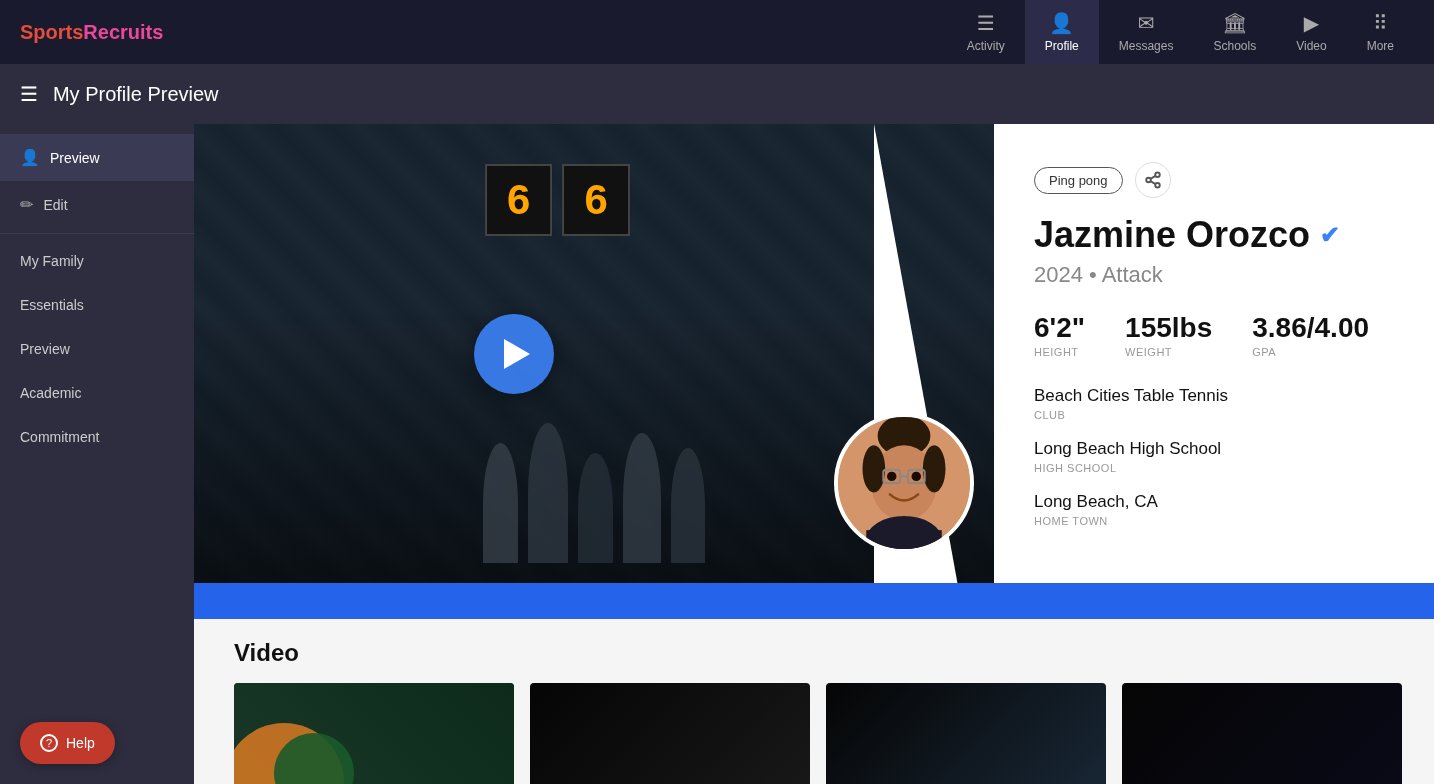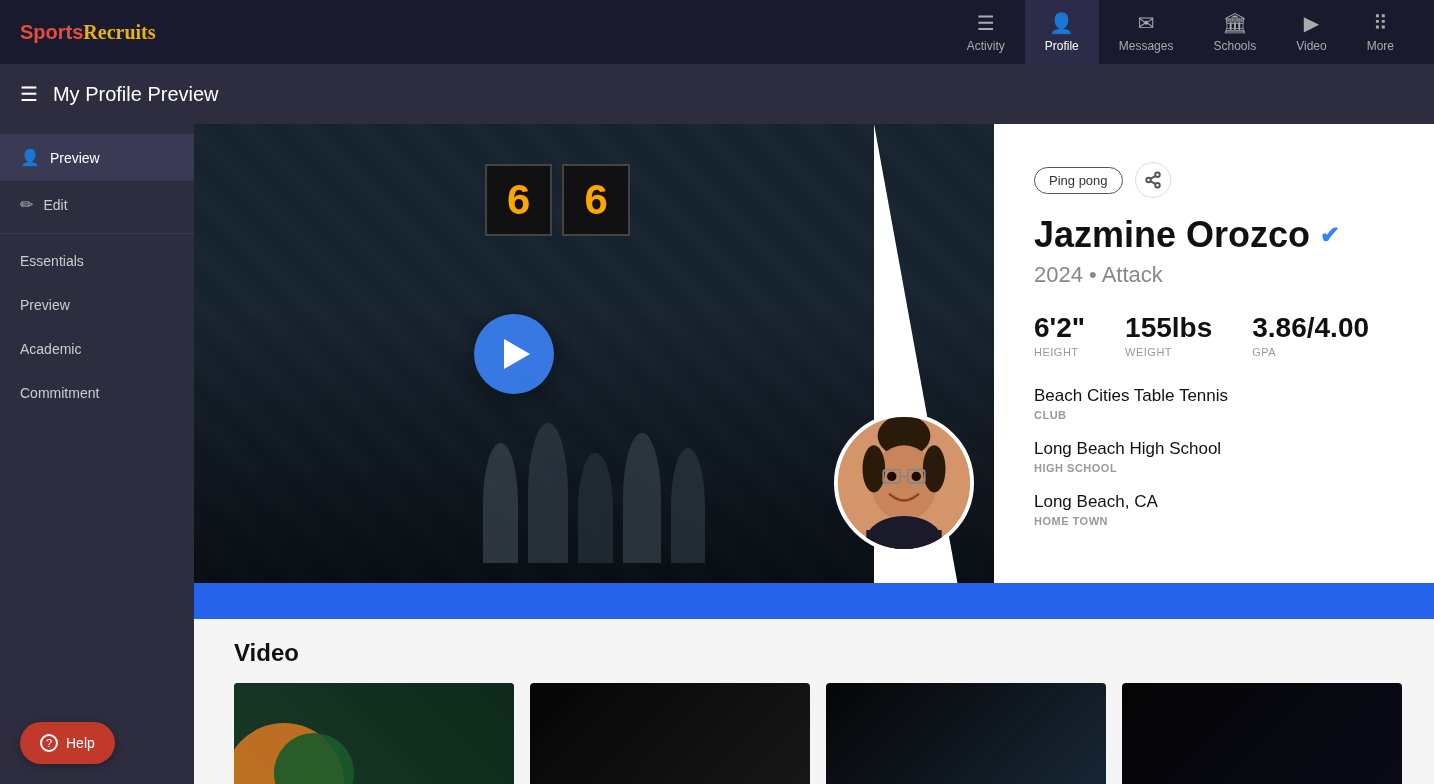--- a/index.html
+++ b/index.html
@@ -14,21 +14,21 @@
       justify-content: space-between;
       padding: 0 20px;
       position: relative;
       gap: 48px;
     }
     .logo {
       display: flex;
       align-items: center;
     }
     .logo-sports { color: #e74c3c; font-weight: 700; font-size: 20px; }
-    .logo-recruits { color: #eab308; font-weight: 700; font-size: 20px; font-family: Liberation Serif, serif; }
+    .logo-recruits { color: #ec4899; font-weight: 700; font-size: 20px; }
     .nav-items {
       display: flex;
       align-items: center;
       gap: 0;
     }
     .nav-item {
       display: flex;
       flex-direction: column;
       align-items: center;
       justify-content: center;
@@ -228,21 +228,20 @@
       font-size: 17px;
       color: #111;
       font-weight: 400;
     }
     .info-sub {
       font-size: 11px;
       color: #999;
       text-transform: uppercase;
       letter-spacing: 0.5px;
       margin-top: 3px;
-      font-weight: bold;
     }
     .blue-bar {
       background: #2563eb;
       height: 36px;
     }
     .video-section {
       background: #f5f5f5;
       padding: 20px 40px;
     }
     .video-title {
@@ -358,20 +357,23 @@
     <div class="sidebar-item active">
       <span class="sidebar-item-icon">👤</span>
       <span>Preview</span>
     </div>
     <div class="sidebar-item">
       <span class="sidebar-item-icon">✏</span>
       <span>Edit</span>
     </div>
     <div class="sidebar-divider"></div>
     <div class="sidebar-item">
+      <span>My Family</span>
+    </div>
+    <div class="sidebar-item">
       <span>Essentials</span>
     </div>
     <div class="sidebar-item">
       <span>Preview</span>
     </div>
     <div class="sidebar-item">
       <span>Academic</span>
     </div>
     <div class="sidebar-item">
       <span>Commitment</span>

